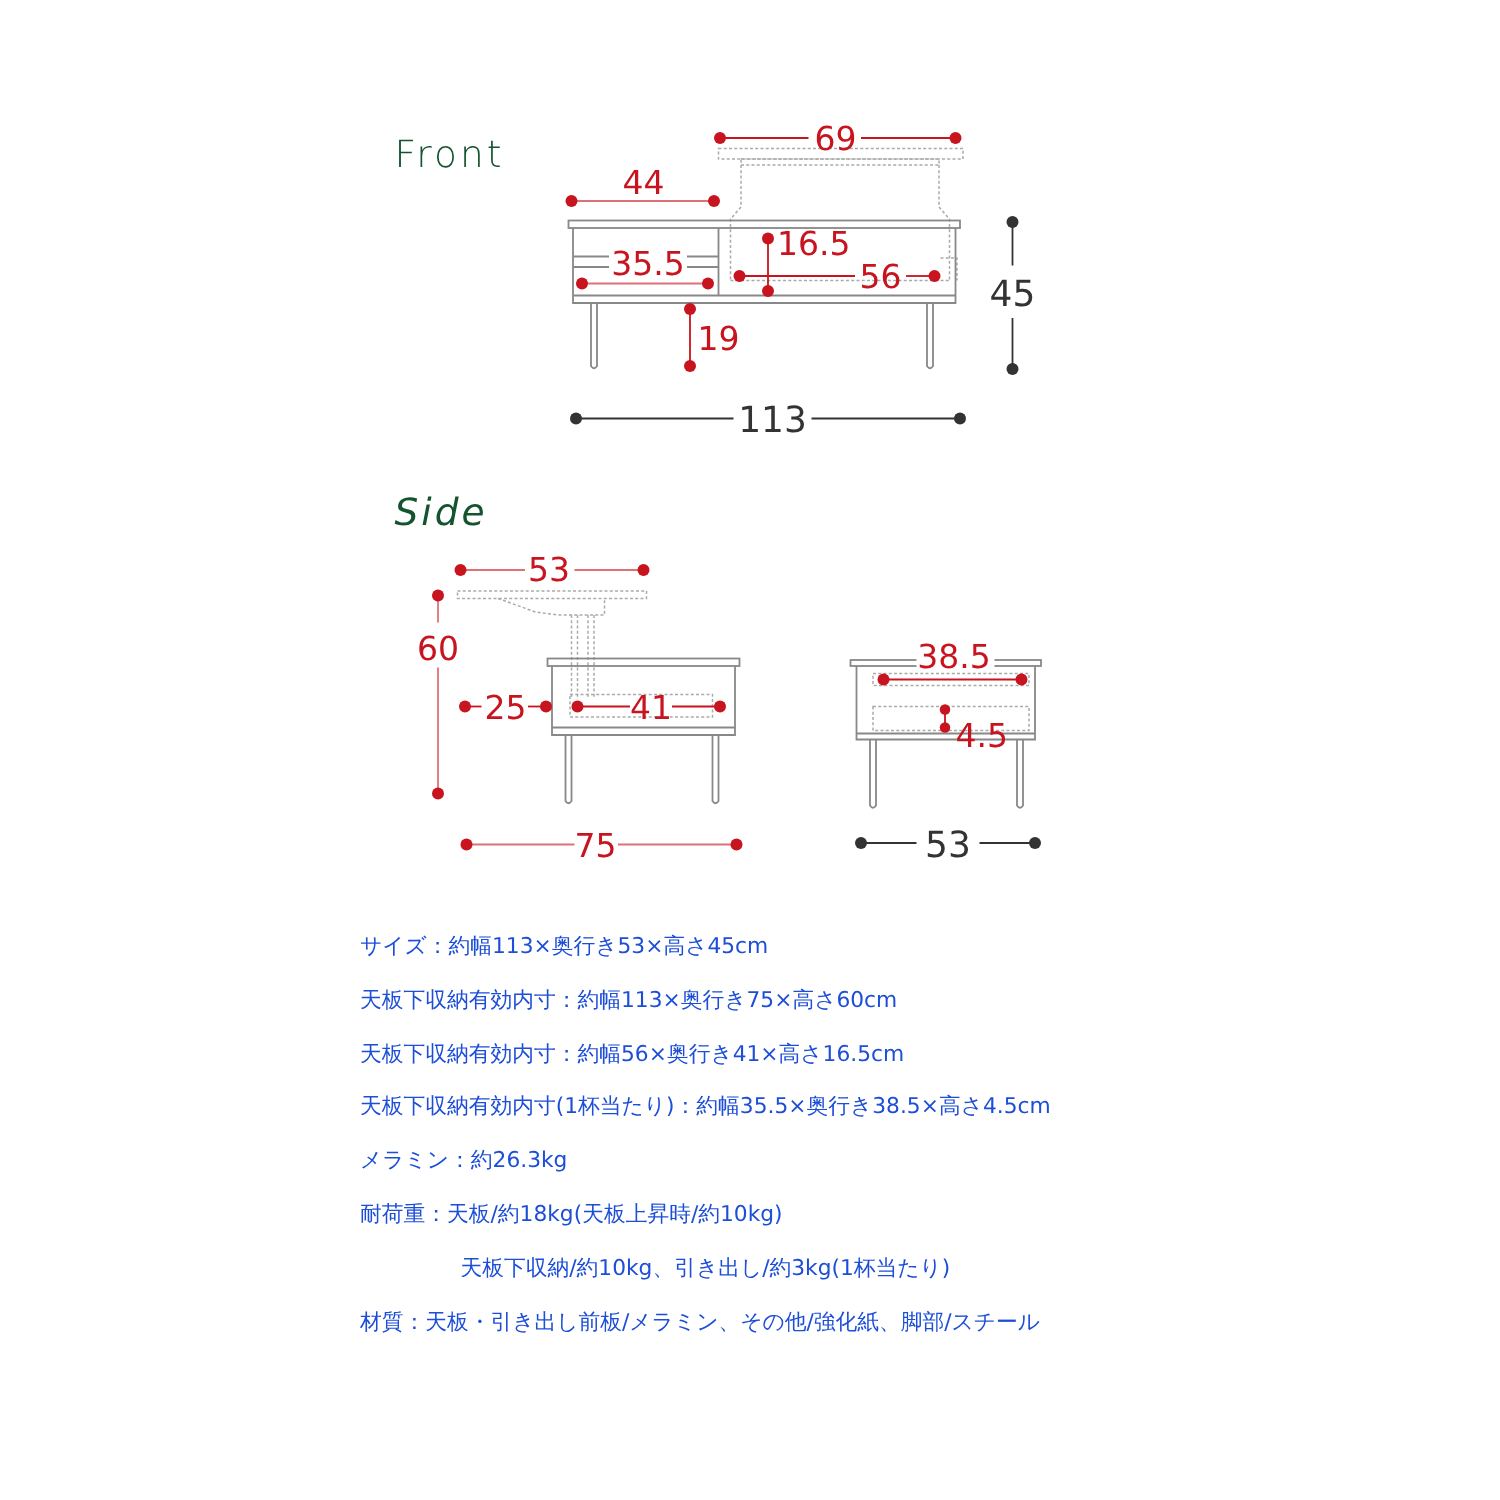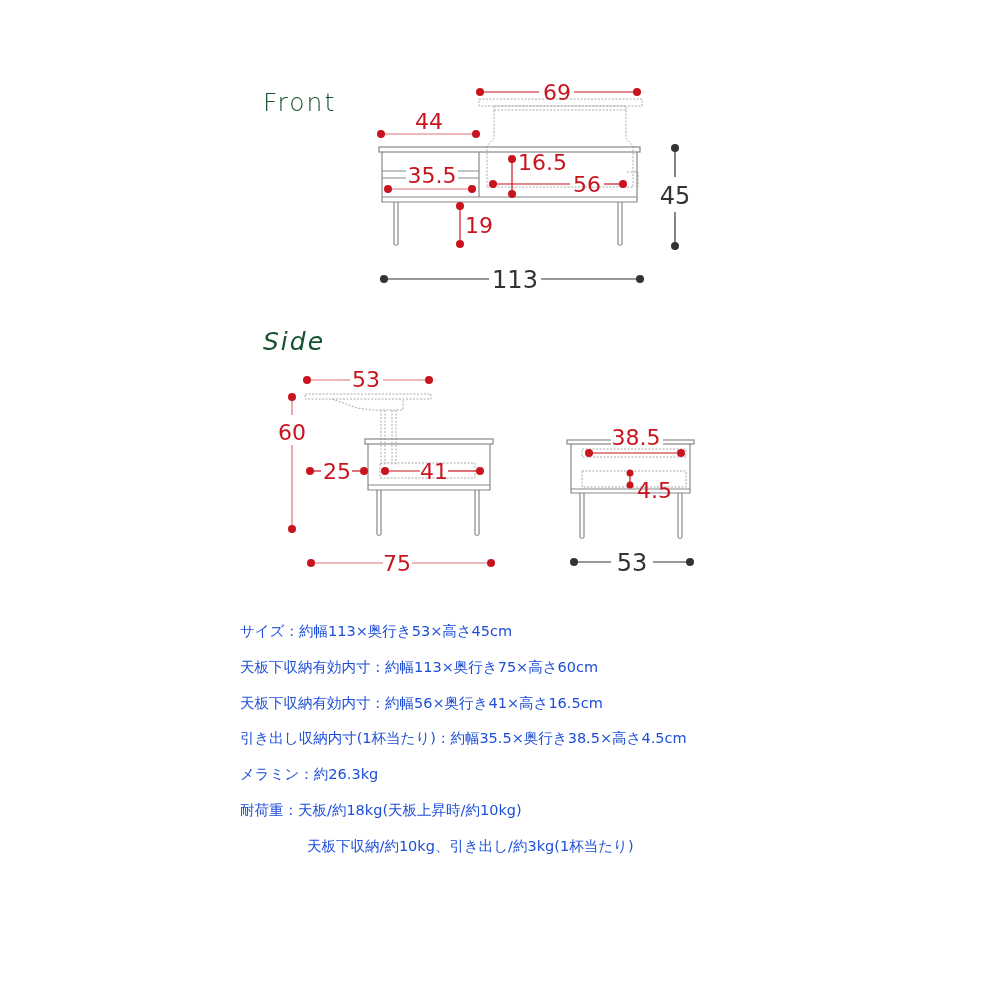--- a/index.html
+++ b/index.html
@@ -199,17 +199,18 @@
       <circle cx="690" cy="562" r="4" fill="#333333"></circle>
       <text class="dim-dark" x="632" y="571" text-anchor="middle">53</text>
     </g>
   </g>
 </svg>
 
 <div class="specs">
   <div class="spec-row">サイズ：約幅113×奥行き53×高さ45cm</div>
   <div class="spec-row">天板下収納有効内寸：約幅113×奥行き75×高さ60cm</div>
   <div class="spec-row">天板下収納有効内寸：約幅56×奥行き41×高さ16.5cm</div>
-  <div class="spec-row">引き出し収納内寸(1杯当たり)：約幅35.5×奥行き38.5×高さ4.5cm</div>
+  <div class="spec-row">天板下収納有効内寸(1杯当たり)：約幅35.5×奥行き38.5×高さ4.5cm</div>
   <div class="spec-row">メラミン：約26.3kg</div>
   <div class="spec-row">耐荷重：天板/約18kg(天板上昇時/約10kg)</div>
   <div class="spec-row indent">天板下収納/約10kg、引き出し/約3kg(1杯当たり)</div>
+  <div class="spec-row">材質：天板・引き出し前板/メラミン、その他/強化紙、脚部/スチール</div>
 </div>
 
 </body></html>

